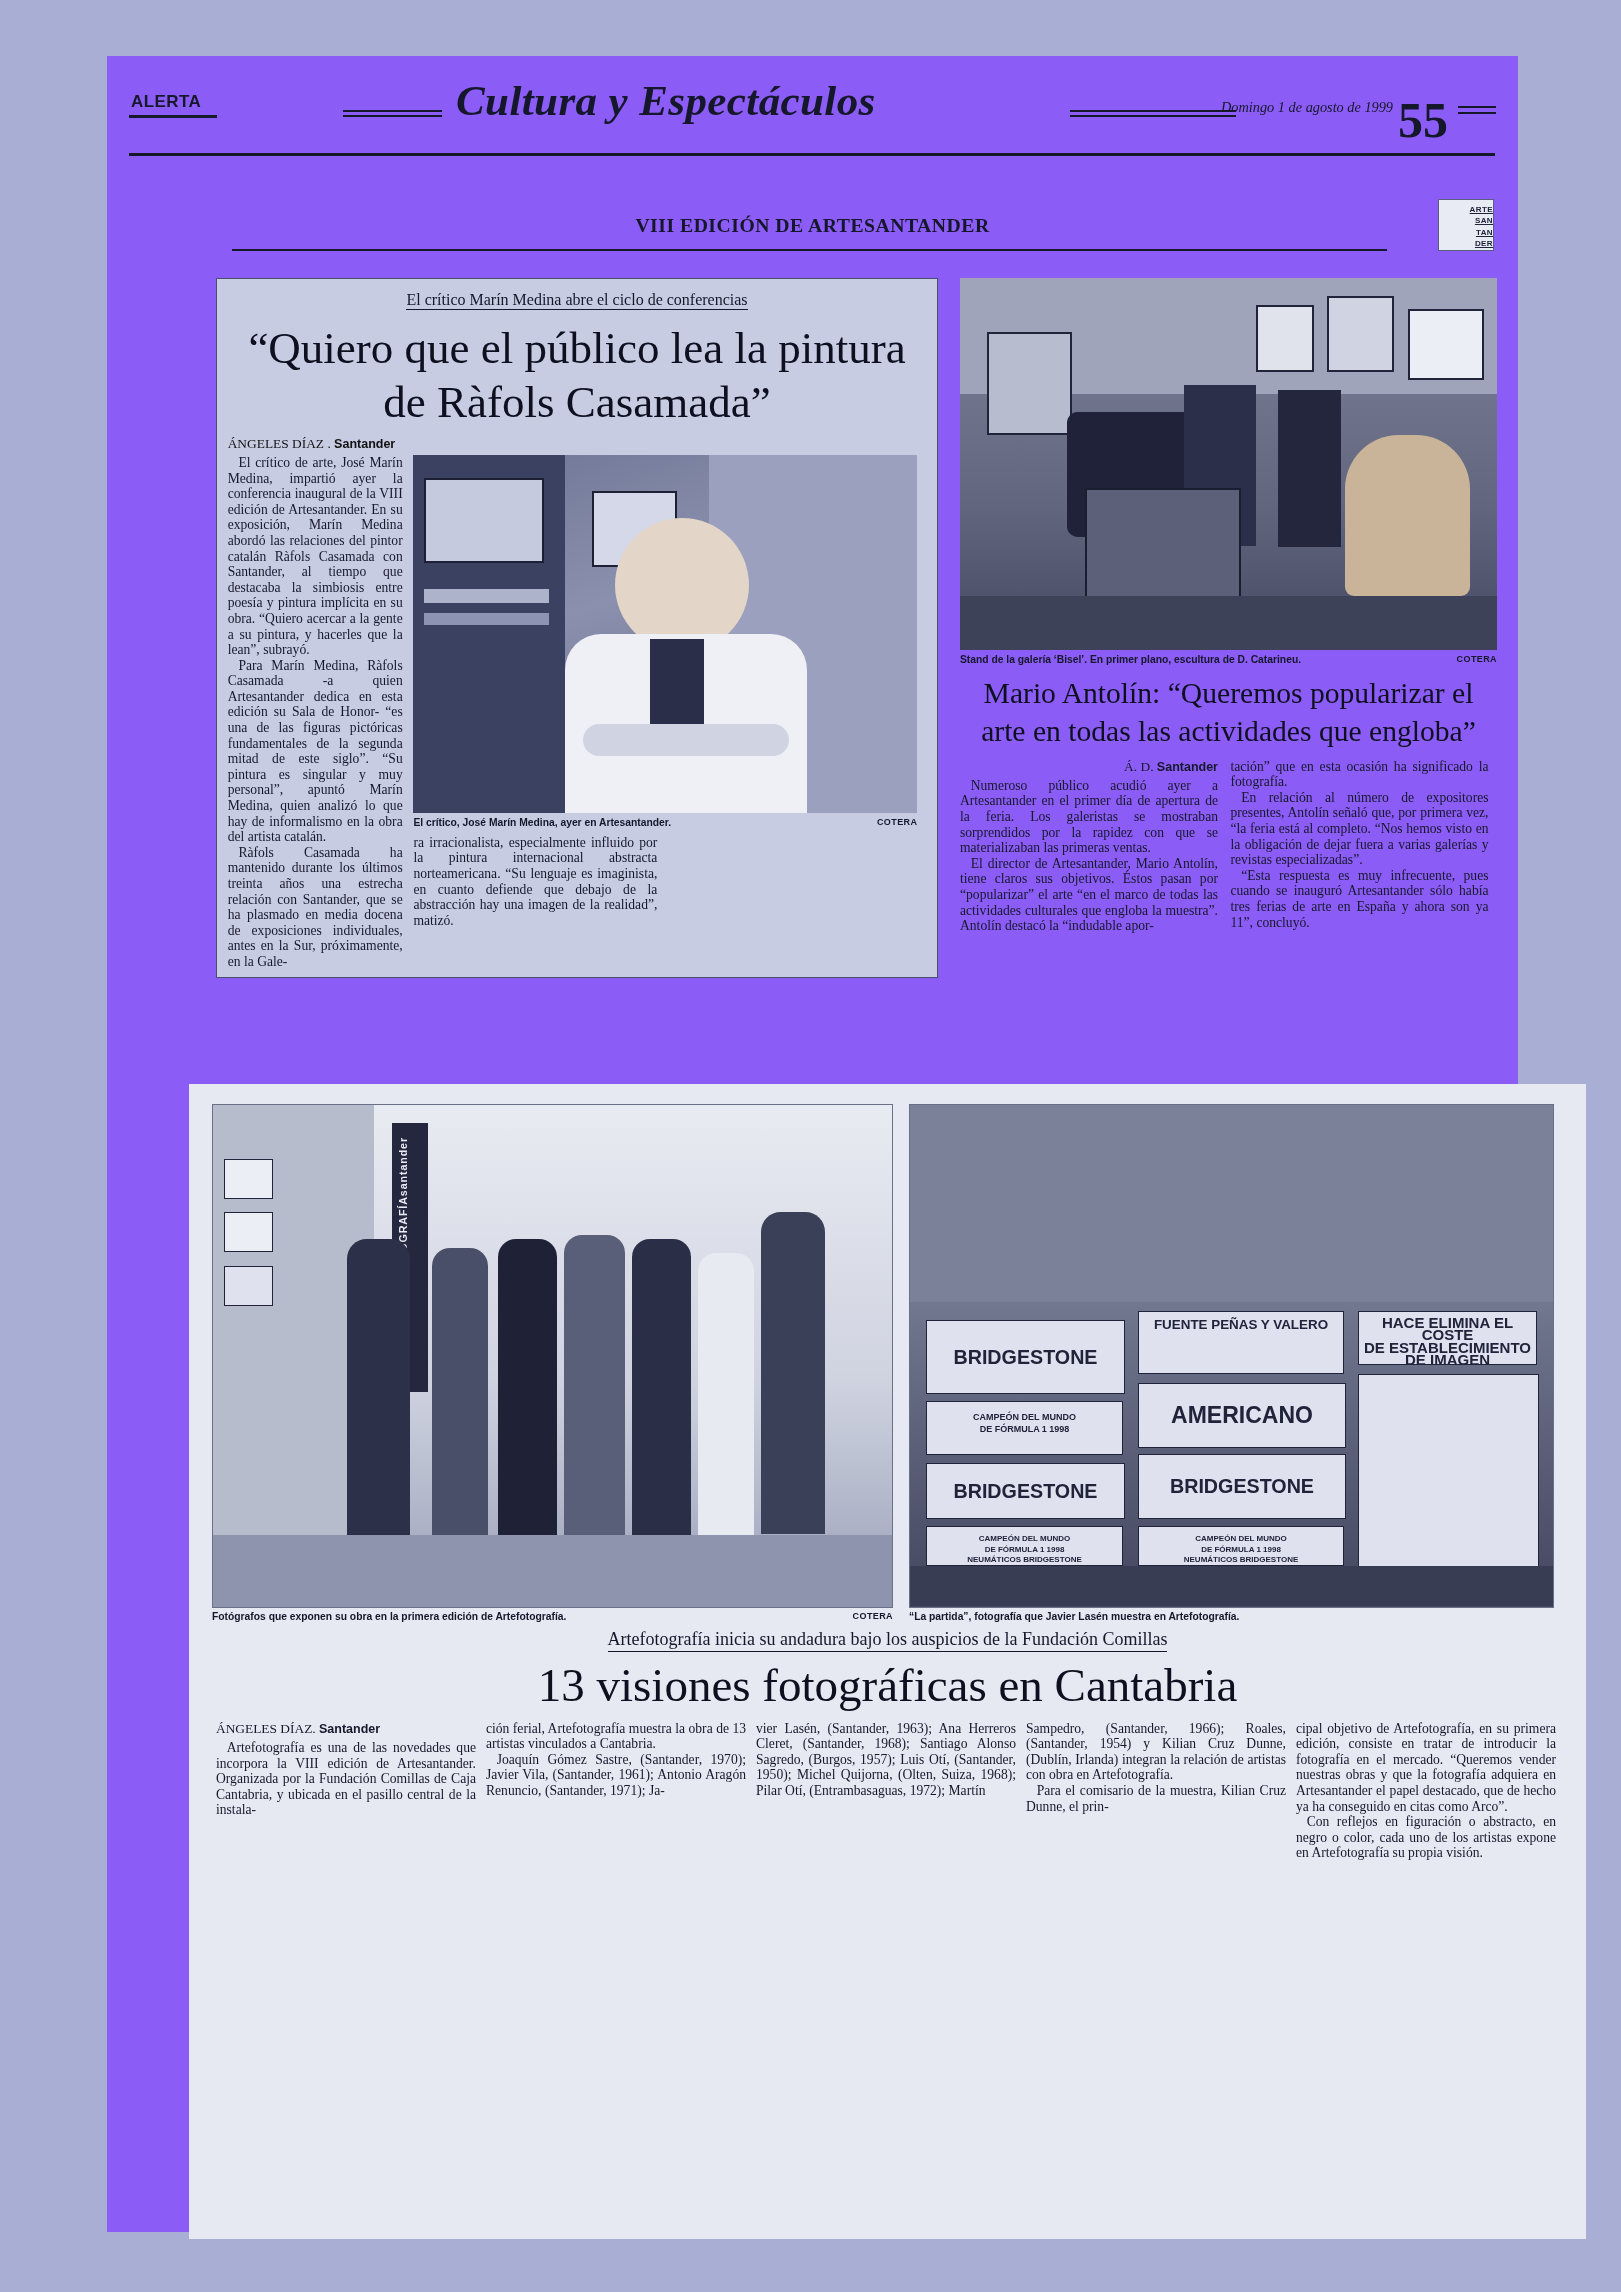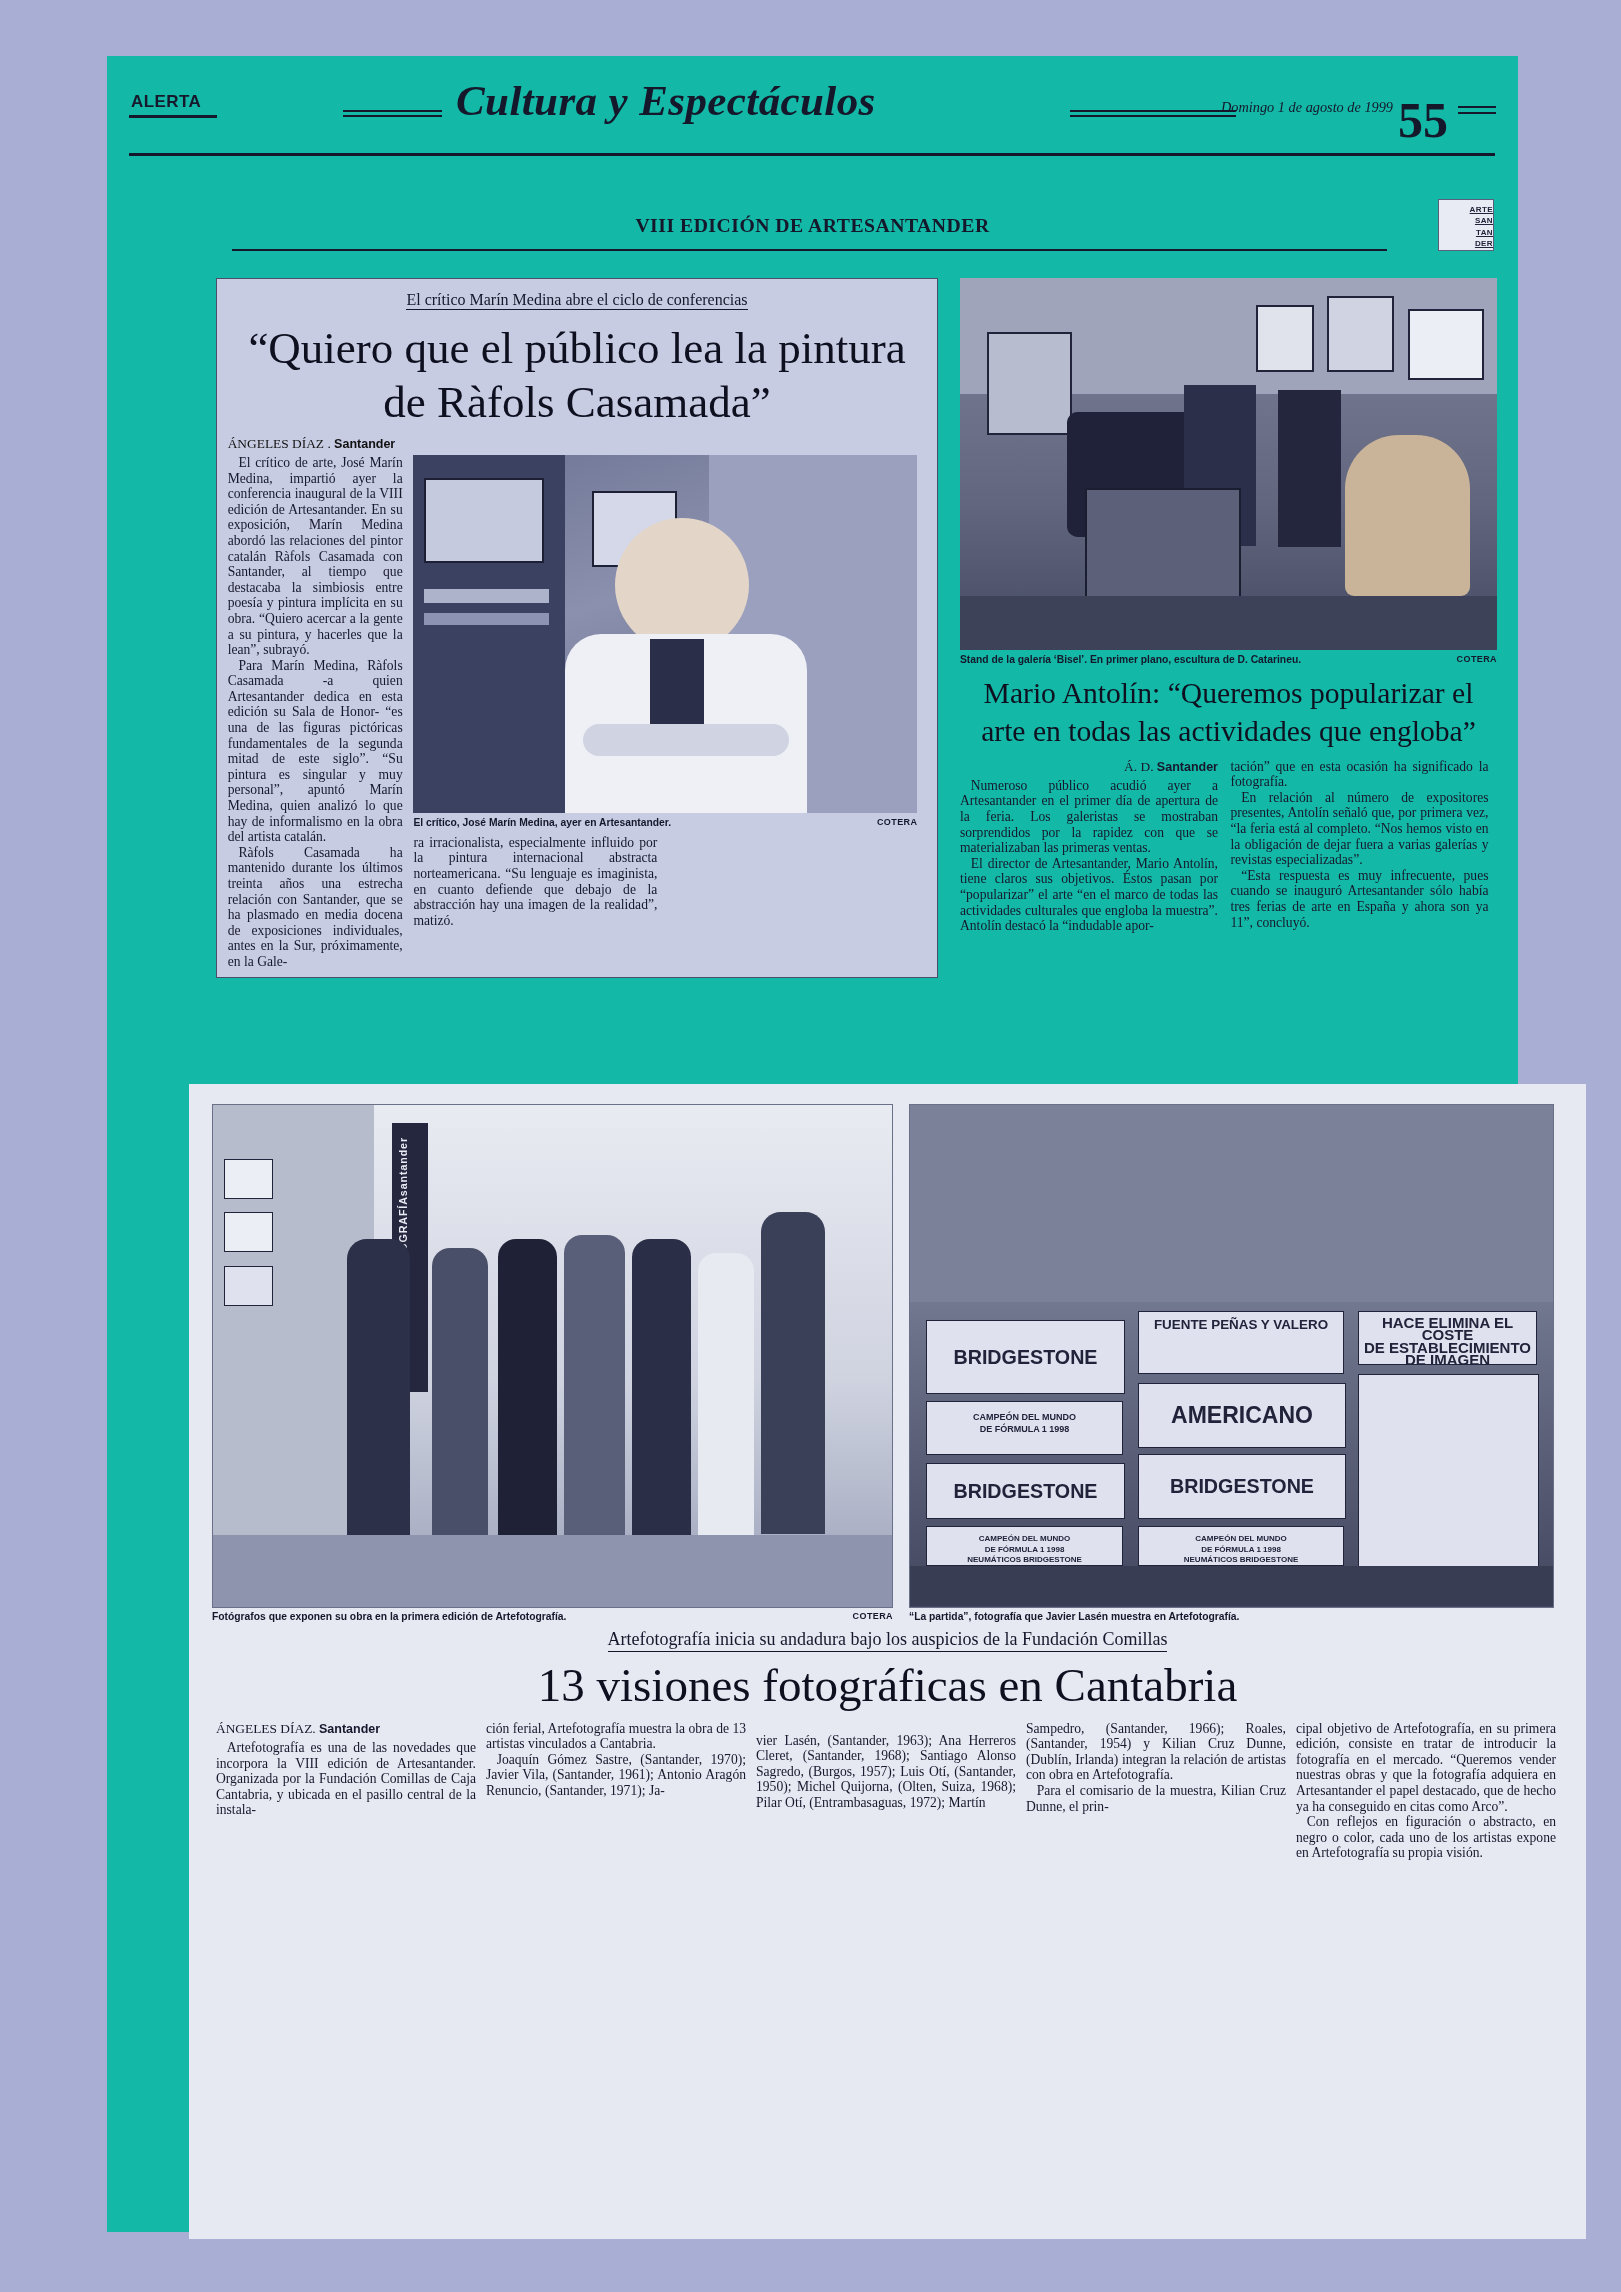--- a/index.html
+++ b/index.html
@@ -7,21 +7,21 @@
     width:1622px;height:2293px;
     background:#a8aed4;
     font-family:"Liberation Serif", serif;
     color:#111;
     overflow:hidden;
   }
   .page{
     position:absolute;
     left:107px; top:56px;
     width:1411px; height:2176px;
-    background:#14b8a6;
+    background:#8b5cf6;
   }
   
   .masthead{
     position:relative;
     height:99px;
   }
   .alerta{
     position:absolute; left:24px; top:36px;
     font-family:"Liberation Sans", sans-serif;
     font-weight:bold; font-size:17px; letter-spacing:0.4px;
@@ -331,21 +331,21 @@
           <div class="byline">
             <span>ÁNGELES DÍAZ.</span>
             <b>Santander</b>
           </div>
           <p>Artefotografía es una de las novedades que incorpora la VIII edición de Artesantander. Organizada por la Fundación Comillas de Caja Cantabria, y ubicada en el pasillo central de la instala-</p>
         </div>
         <div class="col" style="width:260px;">
           <p style="text-indent:0">ción ferial, Artefotografía muestra la obra de 13 artistas vinculados a Cantabria.</p>
           <p>Joaquín Gómez Sastre, (Santander, 1970); Javier Vila, (Santander, 1961); Antonio Aragón Renuncio, (Santander, 1971); Ja-</p>
         </div>
-        <div class="col" style="width:260px;margin-top:12px;">
+        <div class="col" style="width:260px;">
           <p style="text-indent:0">vier Lasén, (Santander, 1963); Ana Herreros Cleret, (Santander, 1968); Santiago Alonso Sagredo, (Burgos, 1957); Luis Otí, (Santander, 1950); Michel Quijorna, (Olten, Suiza, 1968); Pilar Otí, (Entrambasaguas, 1972); Martín</p>
         </div>
         <div class="col" style="width:260px;">
           <p style="text-indent:0">Sampedro, (Santander, 1966); Roales, (Santander, 1954) y Kilian Cruz Dunne, (Dublín, Irlanda) integran la relación de artistas con obra en Artefotografía.</p>
           <p>Para el comisario de la muestra, Kilian Cruz Dunne, el prin-</p>
         </div>
         <div class="col" style="width:260px;">
           <p style="text-indent:0">cipal objetivo de Artefotografía, en su primera edición, consiste en tratar de introducir la fotografía en el mercado. “Queremos vender nuestras obras y que la fotografía adquiera en Artesantander el papel destacado, que de hecho ya ha conseguido en citas como Arco”.</p>
           <p>Con reflejos en figuración o abstracto, en negro o color, cada uno de los artistas expone en Artefotografía su propia visión.</p>
         </div>

